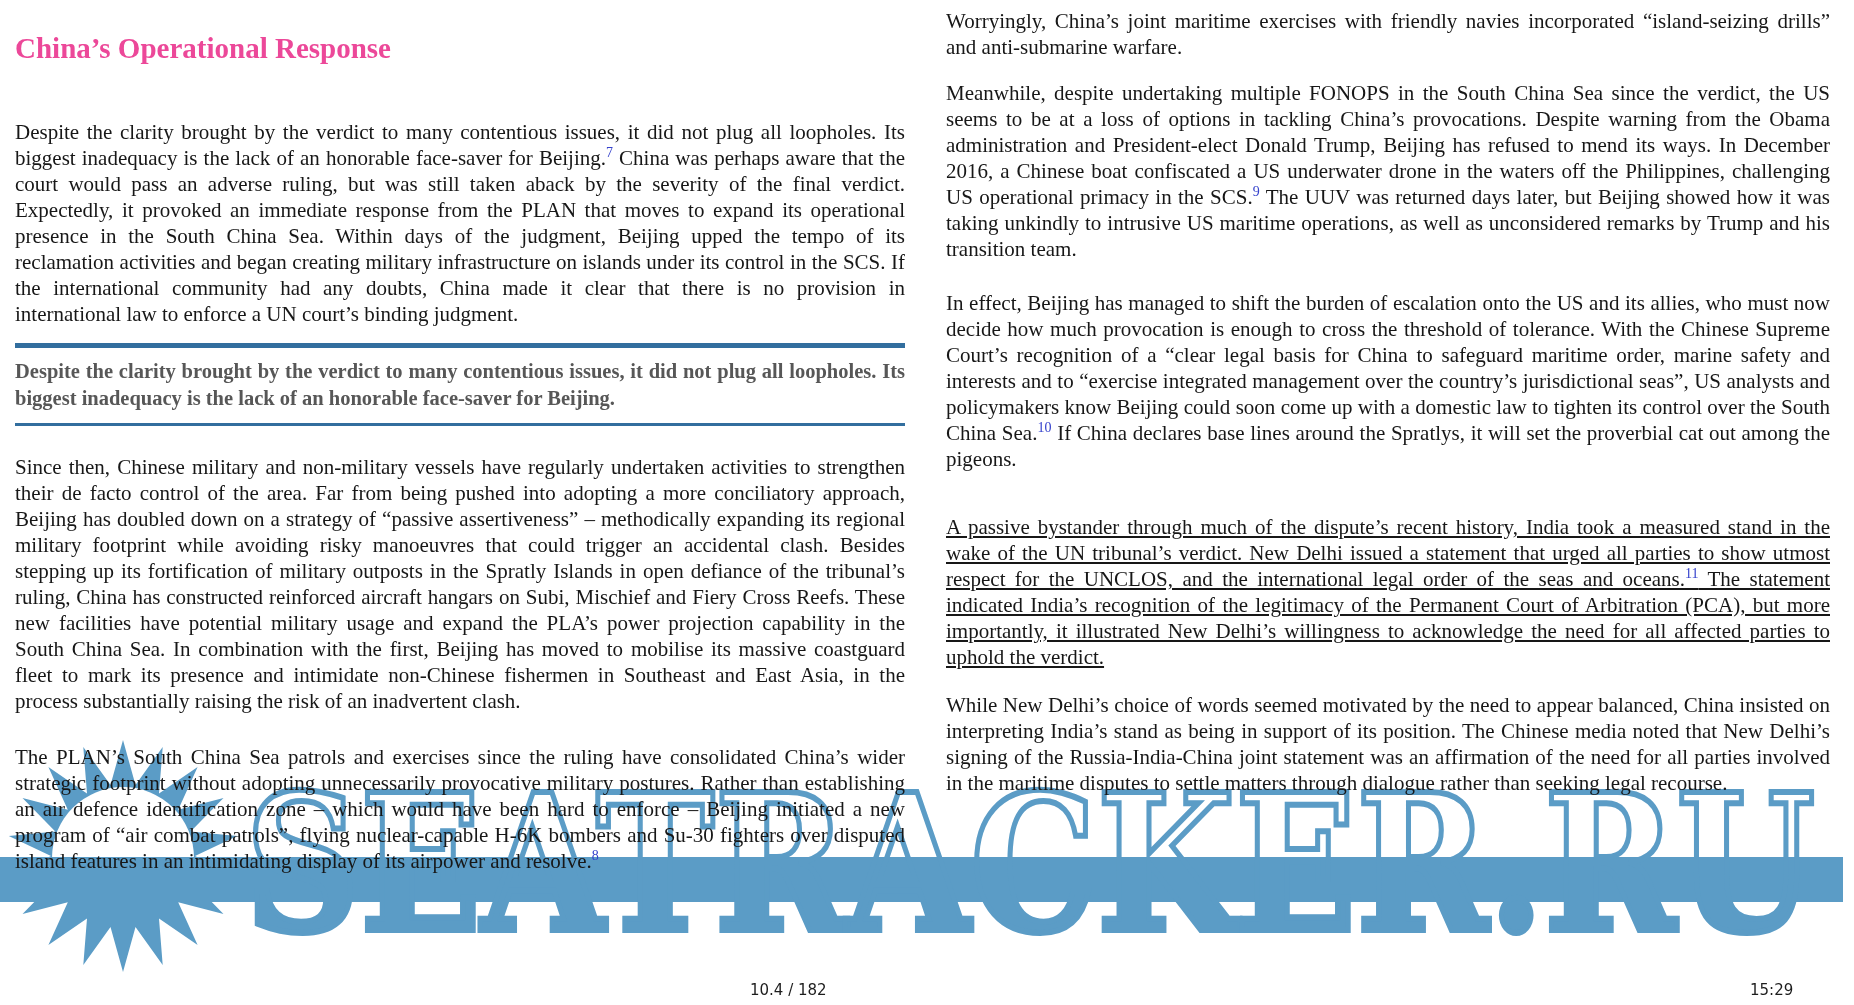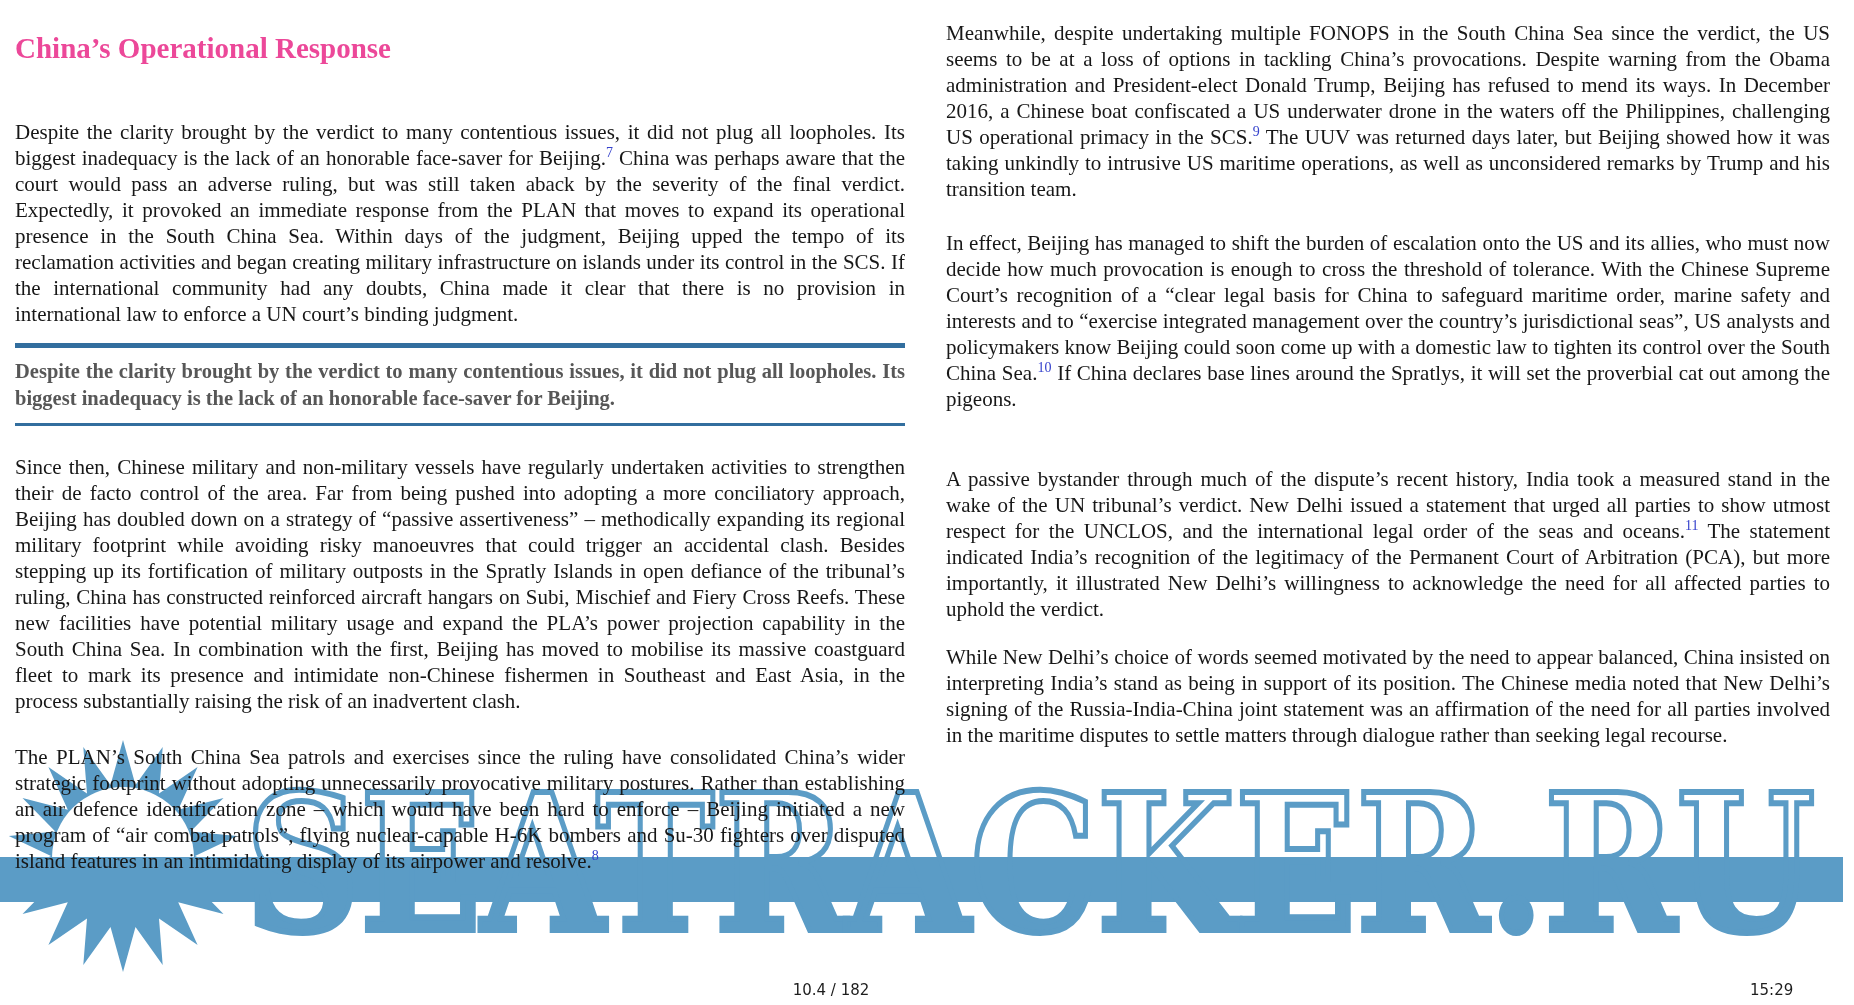--- a/index.html
+++ b/index.html
@@ -52,21 +52,21 @@
     line-height:27px;
     text-align:justify;
     margin:0;
   }
 
   .footer-item {
     position:absolute; z-index:1;
     font-family:"DejaVu Sans", sans-serif;
     font-size:15px; color:#1d1d1d;
   }
-  .footer-page  { left:771px; top:981px; width:120px; text-align:center; }
+  .footer-page  { left:750px; top:981px; width:120px; }
   .footer-clock { left:1750px; top:981px; width:86px; text-align:left; }
 </style>
 </head>
 <body>
 
 <div class="page">
 
   <svg class="wm-svg" width="1854" height="1005" viewBox="0 0 1854 1005">
     <defs>
       <clipPath id="clipTop">
@@ -99,31 +99,32 @@
     </div>
 
     <p style="margin-top:28px;">Since then, Chinese military and non-military vessels have regularly undertaken activities to strengthen their de facto control of the area. Far from being pushed into adopting a more conciliatory approach, Beijing has doubled down on a strategy of “passive assertiveness” – methodically expanding its regional military footprint while avoiding risky manoeuvres that could trigger an accidental clash. Besides stepping up its fortification of military outposts in the Spratly Islands in open defiance of the tribunal’s ruling, China has constructed reinforced aircraft hangars on Subi, Mischief and Fiery Cross Reefs. These new facilities have potential military usage and expand the PLA’s power projection capability in the South China Sea. In combination with the first, Beijing has moved to mobilise its massive coastguard fleet to mark its presence and intimidate non-Chinese fishermen in Southeast and East Asia, in the process substantially raising the risk of an inadvertent clash.</p>
 
     <p style="margin-top:30px;">
       <span>The PLAN’s South China Sea patrols and exercises since the ruling have consolidated China’s wider strategic footprint without adopting unnecessarily provocative military postures. Rather than establishing an air defence identification zone – which would have been hard to enforce – Beijing initiated a new program of “air combat patrols”, flying nuclear-capable H-6K bombers and Su-30 fighters over disputed island features in an intimidating display of its airpower and resolve.</span><sup class="fn">8</sup><span></span>
     </p>
   </div>
 
   <div class="col col-right">
+    <p style="margin-top:8px;">Worryingly, China’s joint maritime exercises with friendly navies incorporated “island-seizing drills” and anti-submarine warfare.</p>
 
     <p style="margin-top:20px;">
       <span>Meanwhile, despite undertaking multiple FONOPS in the South China Sea since the verdict, the US seems to be at a loss of options in tackling China’s provocations. Despite warning from the Obama administration and President-elect Donald Trump, Beijing has refused to mend its ways. In December 2016, a Chinese boat confiscated a US underwater drone in the waters off the Philippines, challenging US operational primacy in the SCS.</span><sup class="fn">9</sup><span> The UUV was returned days later, but Beijing showed how it was taking unkindly to intrusive US maritime operations, as well as unconsidered remarks by Trump and his transition team.</span>
     </p>
 
     <p style="margin-top:28px;">
       <span>In effect, Beijing has managed to shift the burden of escalation onto the US and its allies, who must now decide how much provocation is enough to cross the threshold of tolerance. With the Chinese Supreme Court’s recognition of a “clear legal basis for China to safeguard maritime order, marine safety and interests and to “exercise integrated management over the country’s jurisdictional seas”, US analysts and policymakers know Beijing could soon come up with a domestic law to tighten its control over the South China Sea.</span><sup class="fn">10</sup><span> If China declares base lines around the Spratlys, it will set the proverbial cat out among the pigeons.</span>
     </p>
 
 
-    <p style="margin-top:54px;">
+    <p style="margin-top:42px;text-decoration:underline;">
       <span>A passive bystander through much of the dispute’s recent history, India took a measured stand in the wake of the UN tribunal’s verdict. New Delhi issued a statement that urged all parties to show utmost respect for the UNCLOS, and the international legal order of the seas and oceans.</span><sup class="fn">11</sup><span> The statement indicated India’s recognition of the legitimacy of the Permanent Court of Arbitration (PCA), but more importantly, it illustrated New Delhi’s willingness to acknowledge the need for all affected parties to uphold the verdict.</span>
     </p>
 
     <p style="margin-top:22px;">While New Delhi’s choice of words seemed motivated by the need to appear balanced, China insisted on interpreting India’s stand as being in support of its position. The Chinese media noted that New Delhi’s signing of the Russia-India-China joint statement was an affirmation of the need for all parties involved in the maritime disputes to settle matters through dialogue rather than seeking legal recourse.</p>
   </div>
 
   <div class="footer-item footer-page">10.4 / 182</div>
   <div class="footer-item footer-clock">15:29</div>
 </div>
 

